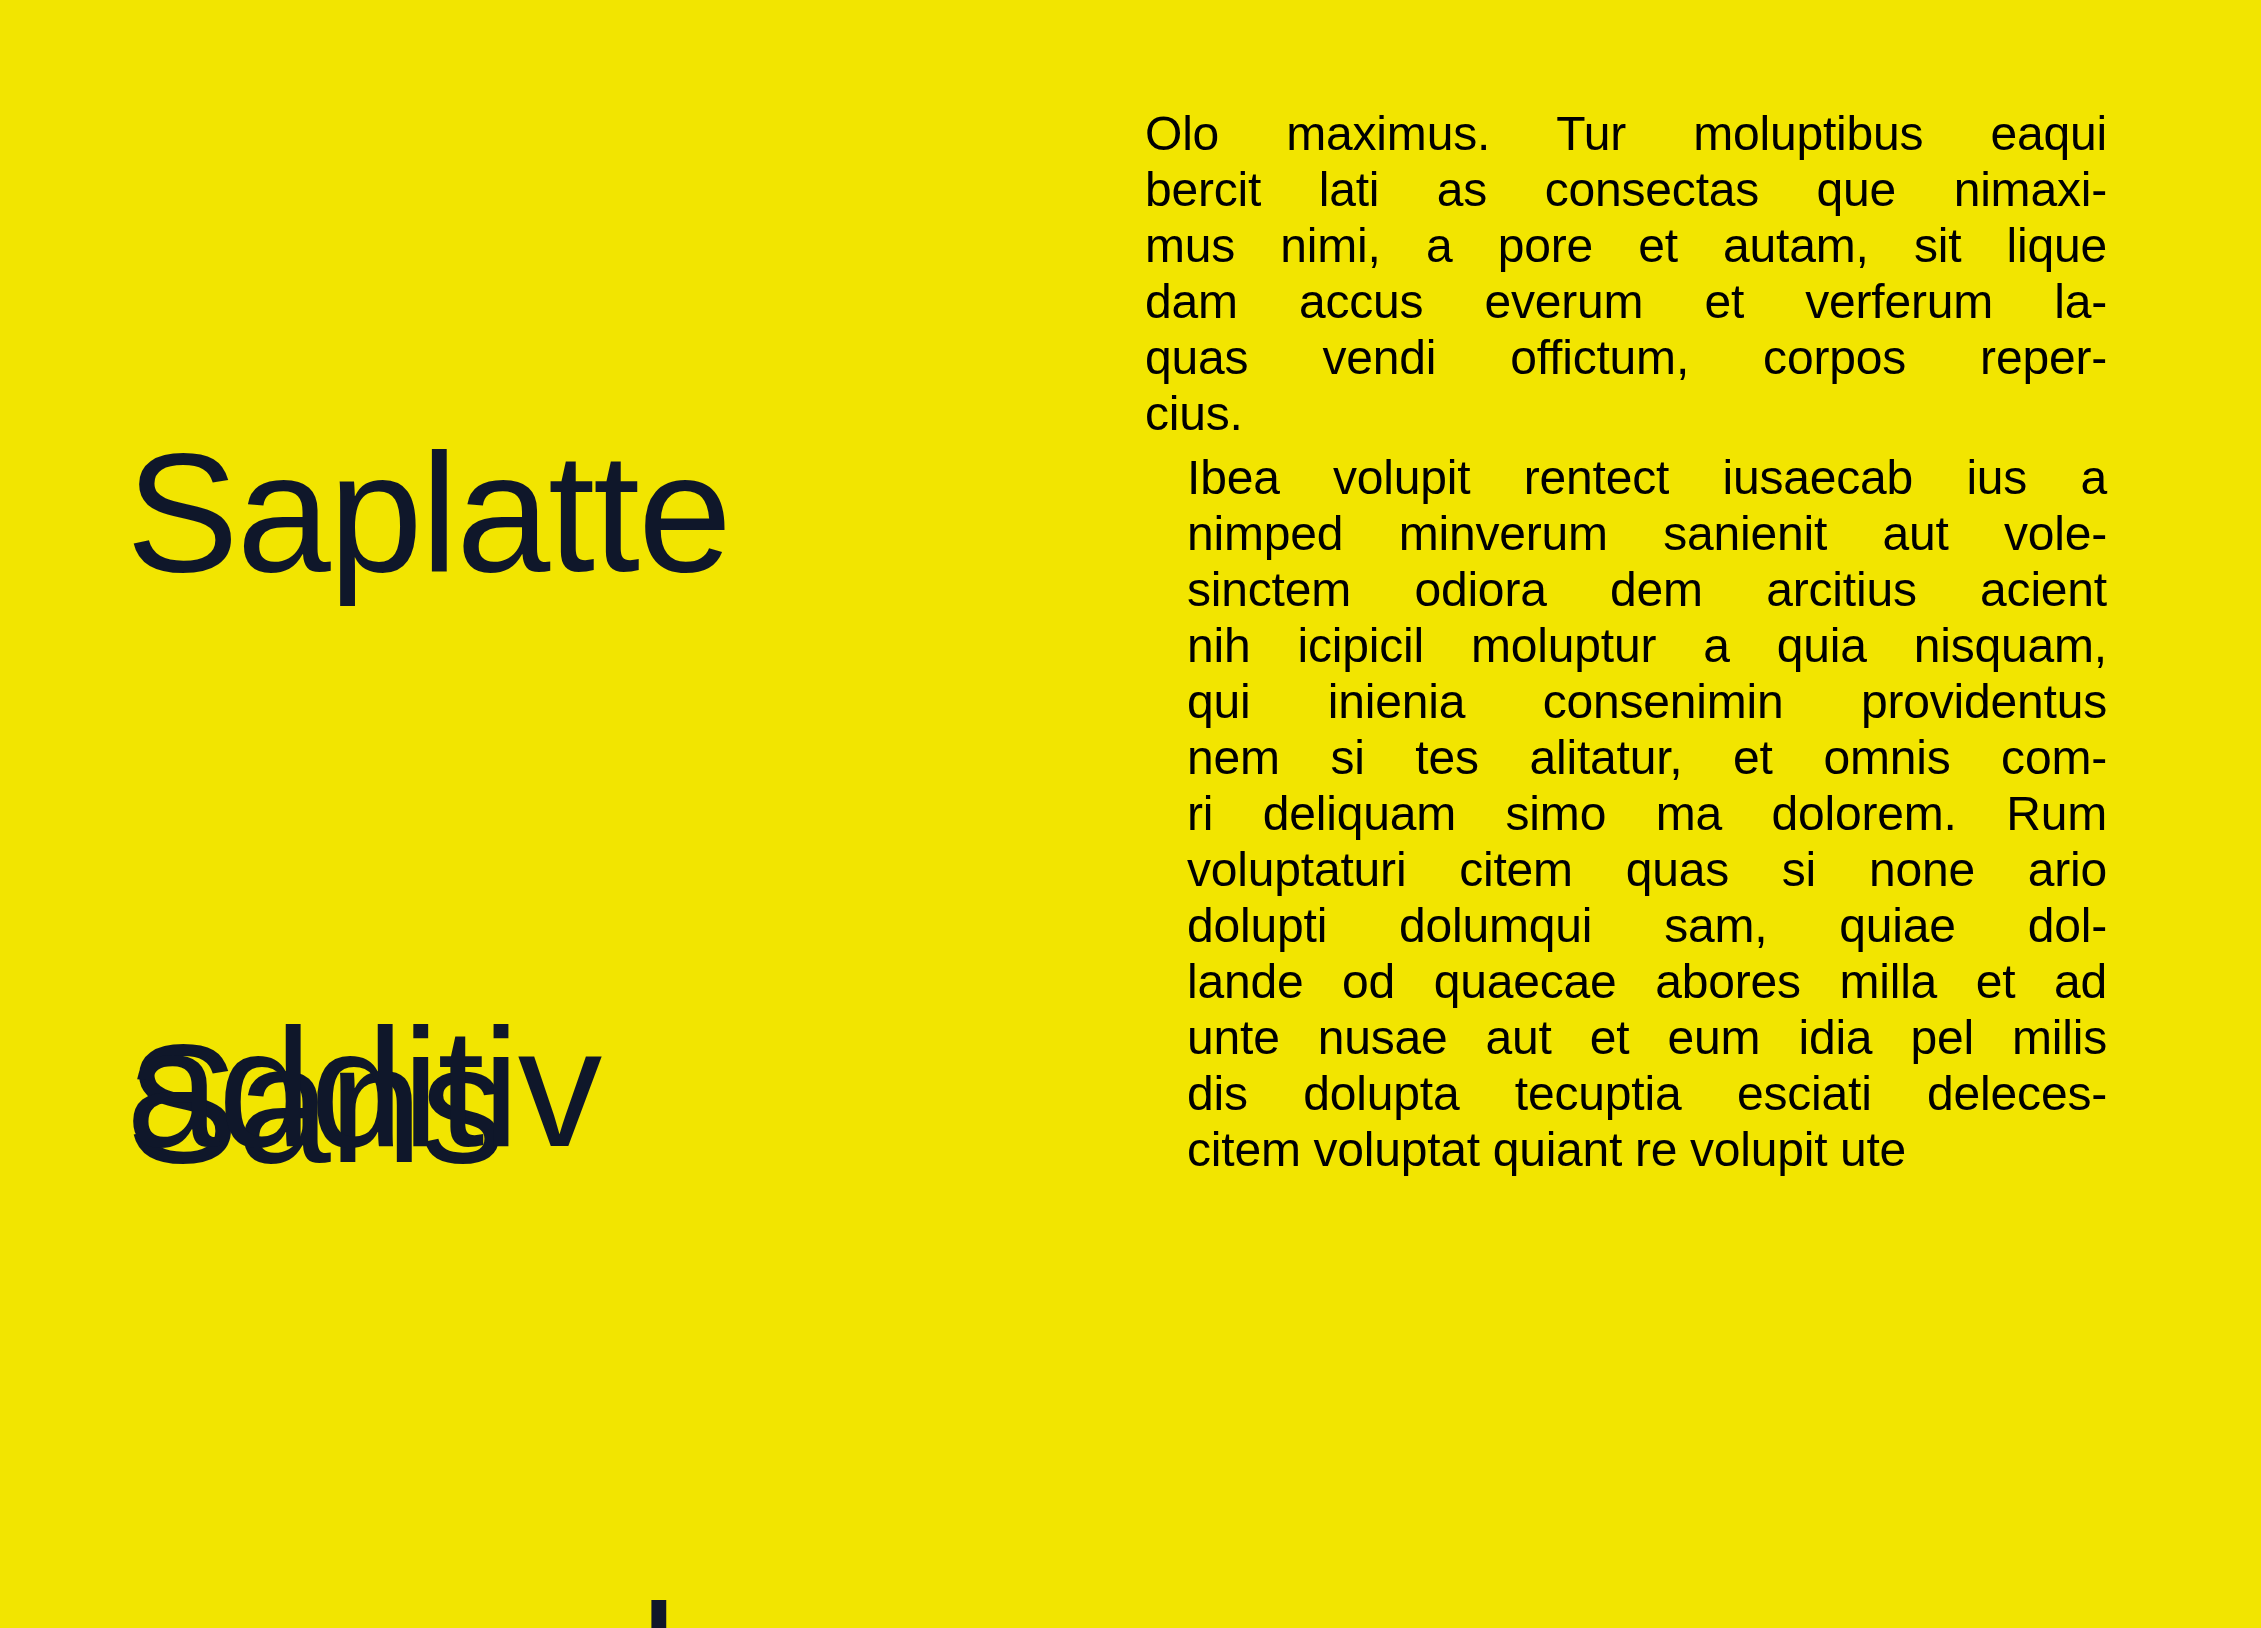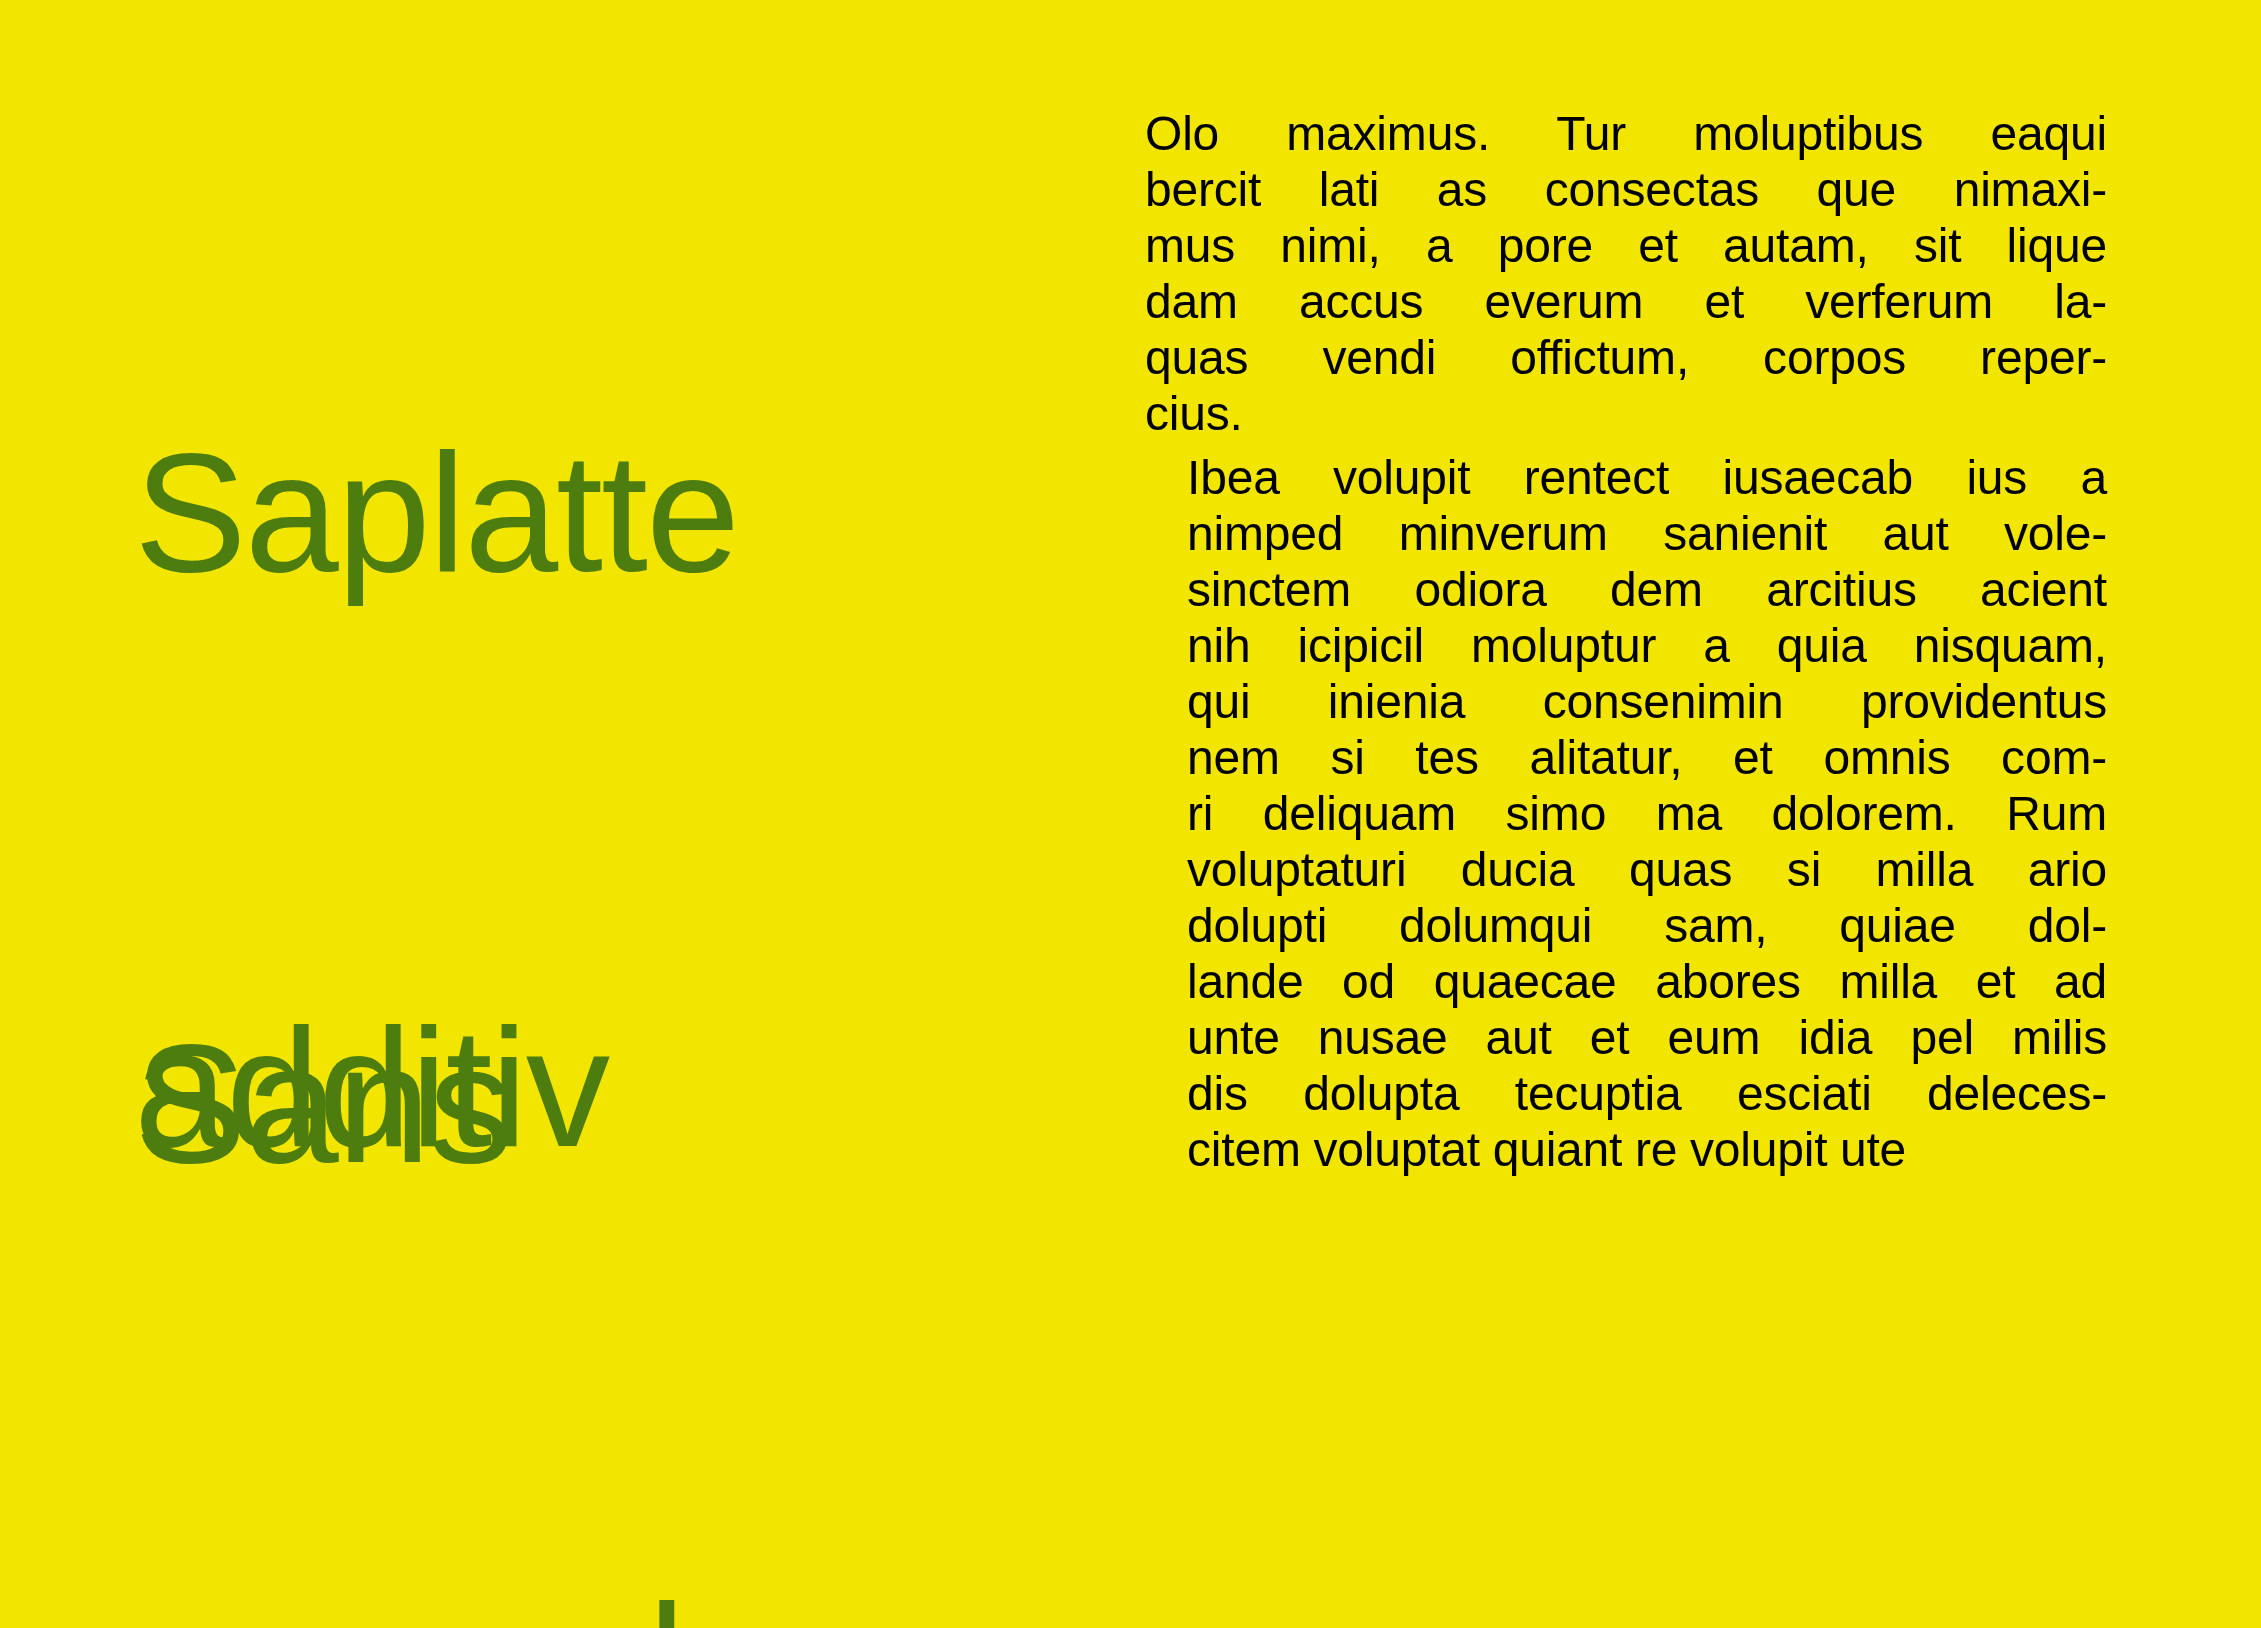--- a/index.html
+++ b/index.html
@@ -25,23 +25,23 @@
   .headline-col {
     position: absolute;
     left: 122px;
     top: 0;
     width: 955px;
     height: 1628px;
   }
 
   .headline-block {
     position: absolute;
-    left: 12px;
+    left: 4px;
     width: 955px;
-    color: #4d7c0f;
+    color: #0f172a;
     font-family: "Liberation Sans", "DejaVu Sans", sans-serif;
     font-weight: 400;
     font-style: normal;
     letter-spacing: -0.012em;
     line-height: 197px;
     white-space: pre;
   }
 
   #headline-primary {
     top: 20px;
@@ -139,21 +139,21 @@
     </p>
 
     <p class="body-paragraph">
       <span class="text-line line-indent">Ibea volupit rentect iusaecab ius a</span>
       <span class="text-line">nimped minverum sanienit aut vole-</span>
       <span class="text-line">sinctem odiora dem arcitius acient</span>
       <span class="text-line">nih icipicil moluptur a quia nisquam,</span>
       <span class="text-line">qui inienia consenimin providentus</span>
       <span class="text-line">nem si tes alitatur, et omnis com-</span>
       <span class="text-line">ri deliquam simo ma dolorem. Rum</span>
-      <span class="text-line">voluptaturi ducia quas si milla ario</span>
+      <span class="text-line">voluptaturi citem quas si none ario</span>
       <span class="text-line line-loose">dolupti dolumqui sam, quiae dol-</span>
       <span class="text-line">lande od quaecae abores milla et ad</span>
       <span class="text-line">unte nusae aut et eum idia pel milis</span>
       <span class="text-line">dis dolupta tecuptia esciati deleces-</span>
       <span class="text-line line-last">citem voluptat quiant re volupit ute</span>
     </p>
 
   </div>
 
 </div>

